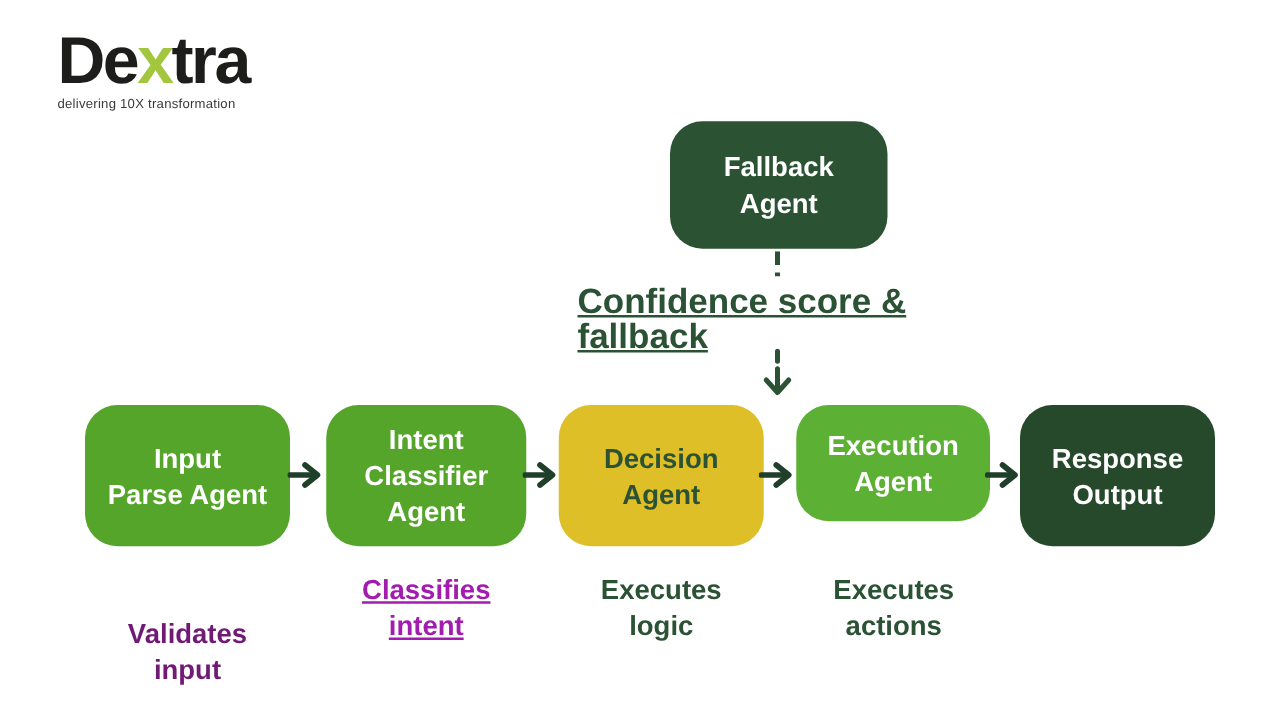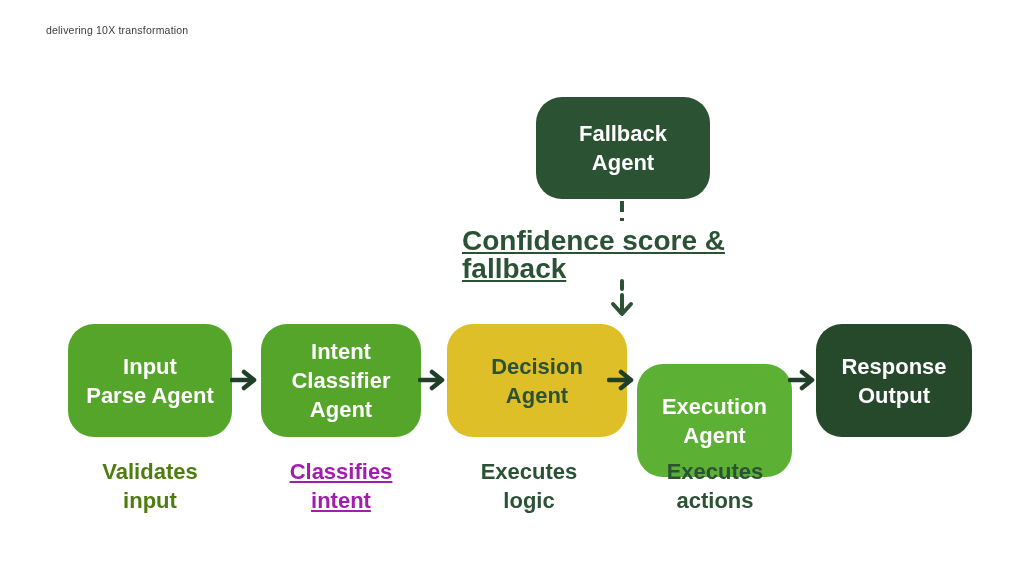--- a/index.html
+++ b/index.html
@@ -45,22 +45,22 @@
     font-size: 22px;
     font-weight: bold;
     line-height: 29px;
     white-space: pre-line;
   }
 
   .fallback-box { left: 536px; top: 97px; width: 174px; height: 102px; }
 
   .box-1 { left: 68px;  top: 324px; width: 164px; height: 113px; }
   .box-2 { left: 261px; top: 324px; width: 160px; height: 113px; }
-  .box-3 { left: 447px; top: 324px; width: 180px; height: 113px; }
-  .box-4 { left: 637px; top: 324px; width: 155px; height: 113px; margin-top: 40px; }
+  .box-3 { left: 447px; top: 324px; width: 164px; height: 113px; }
+  .box-4 { left: 637px; top: 324px; width: 155px; height: 93px; }
   .box-5 { left: 816px; top: 324px; width: 156px; height: 113px; }
 
   
   .caption {
     font-size: 22px;
     font-weight: bold;
     line-height: 29px;
     text-align: center;
     white-space: pre-line;
     width: 176px;
@@ -87,20 +87,21 @@
   .arrow-2 { left: 418px; top: 369px; }
   .arrow-3 { left: 607px; top: 369px; }
   .arrow-4 { left: 788px; top: 369px; }
   .dash-top { left: 617px; top: 201px; }
   .dash-down { left: 605px; top: 279px; }
 </style>
 </head>
 <body>
 
 <div class="abs logo-wrap">
+  <div class="logo-text"><span>De</span><span class="logo-accent" style="color: rgb(162, 198, 61);">x</span><span>tra</span></div>
   <div class="logo-tagline">delivering 10X transformation</div>
 </div>
 
 <div class="abs node fallback-box" style="background-color: rgb(43, 82, 51);">
   <div class="node-label" style="color: rgb(255, 255, 255);">Fallback
 Agent</div>
 </div>
 
 <svg class="abs dash-top" width="10" height="23">
   <line x1="5" y1="0" x2="5" y2="23" stroke-width="4" stroke-dasharray="11 6 3 30" stroke="#2b5234"></line>
@@ -163,20 +164,20 @@
     <line x1="2" y1="11" x2="22" y2="11"></line>
       <polyline points="14,3 24,11 14,19"></polyline>
   </g>
 </svg>
 
 <div class="abs node box-5" style="background-color: rgb(38, 73, 44);">
   <div class="node-label" style="color: rgb(255, 255, 255);">Response
 Output</div>
 </div>
 
-<div class="abs caption cap-1" style="color: #4d7c0f;">Validates
+<div class="abs caption cap-1" style="color: #701a75; margin-top: 35px;">Validates
 input</div>
 <div class="abs caption cap-2" style="color: #a21caf; text-decoration: underline;">Classifies
 intent</div>
 <div class="abs caption cap-3" style="color: rgb(43, 82, 52);">Executes
 logic</div>
 <div class="abs caption cap-4" style="color: rgb(43, 82, 52);">Executes
 actions</div>
 
 </body></html>

